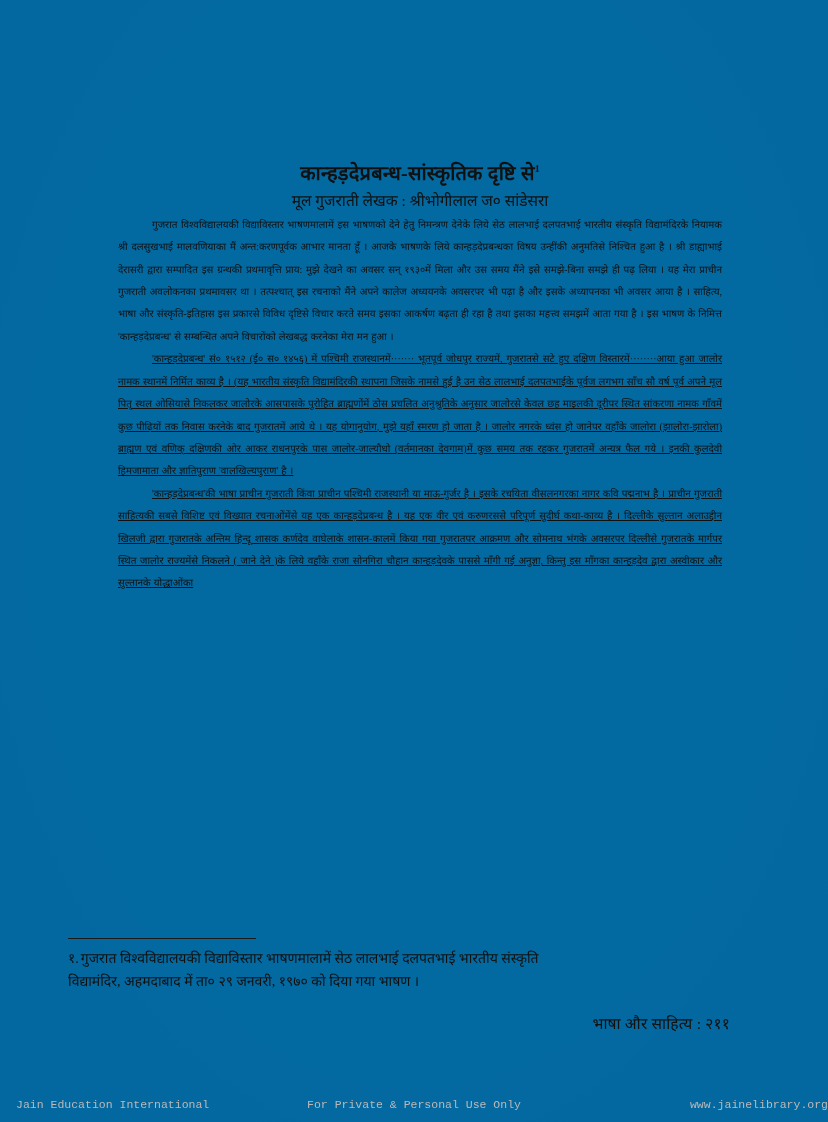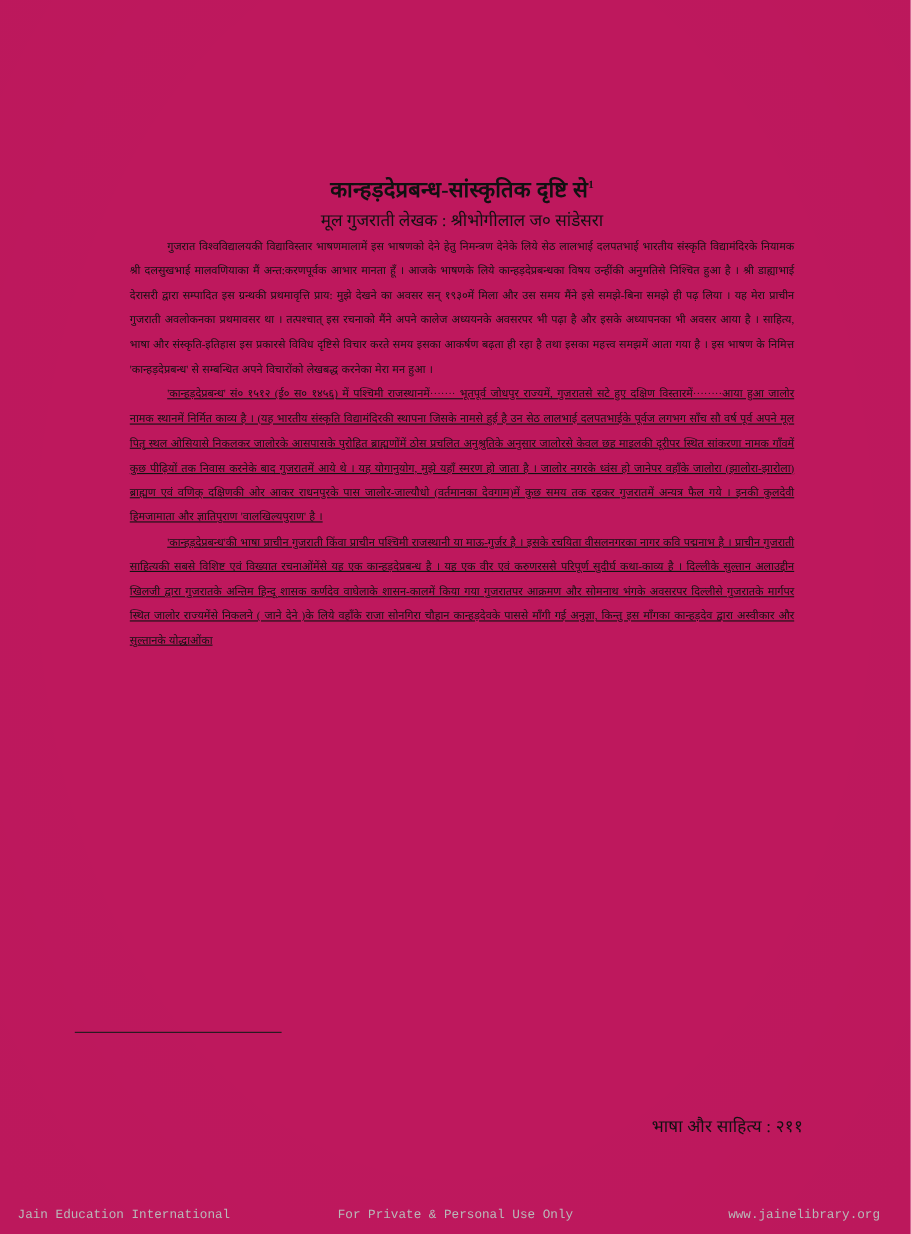--- a/index.html
+++ b/index.html
@@ -4,21 +4,21 @@
 <style>
   html, body {
     margin: 0;
     padding: 0;
     background: #ffffff;
   }
   .page {
     position: relative;
     width: 828px;
     height: 1122px;
-    background: #be185d;
+    background: #0369a1;
     overflow: hidden;
     font-family: "Liberation Serif", "DejaVu Serif", serif;
     color: #111111;
   }
 
   
   .scan-tint {
     position: absolute;
     inset: 0;
     background:
@@ -132,21 +132,21 @@
     position: absolute;
     left: 16px;
   }
   .scan-footer .sf-center {
     position: absolute;
     left: 50%;
     transform: translateX(-50%);
   }
   .scan-footer .sf-right {
     position: absolute;
-    right: 28px;
+    right: 0;
   }
 </style>
 </head>
 <body>
 
 <div class="page">
 
   <div class="scan-tint"></div>
 
   <div class="content">
@@ -157,20 +157,24 @@
 
 
     <p class="body indent">गुजरात विश्वविद्यालयकी विद्याविस्तार भाषणमालामें इस भाषणको देने हेतु निमन्त्रण देनेके लिये सेठ लालभाई दलपतभाई भारतीय संस्कृति विद्यामंदिरके नियामक श्री दलसुखभाई मालवणियाका मैं अन्त:करणपूर्वक आभार मानता हूँ । आजके भाषणके लिये कान्हड़देप्रबन्धका विषय उन्हींकी अनुमतिसे निश्चित हुआ है । श्री डाह्याभाई देरासरी द्वारा सम्पादित इस ग्रन्थकी प्रथमावृत्ति प्राय: मुझे देखने का अवसर सन् १९३०में मिला और उस समय मैंने इसे समझे-बिना समझे ही पढ़ लिया । यह मेरा प्राचीन गुजराती अवलोकनका प्रथमावसर था । तत्पश्चात् इस रचनाको मैंने अपने कालेज अध्ययनके अवसरपर भी पढ़ा है और इसके अध्यापनका भी अवसर आया है । साहित्य, भाषा और संस्कृति-इतिहास इस प्रकारसे विविध दृष्टिसे विचार करते समय इसका आकर्षण बढ़ता ही रहा है तथा इसका महत्त्व समझमें आता गया है । इस भाषण के निमित्त 'कान्हड़देप्रबन्ध' से सम्बन्धित अपने विचारोंको लेखबद्ध करनेका मेरा मन हुआ ।</p>
     <p class="body indent">'कान्हड़देप्रबन्ध' सं० १५१२ (ई० स० १४५६) में पश्चिमी राजस्थानमें······· भूतपूर्व जोधपुर राज्यमें, गुजरातसे सटे हुए दक्षिण विस्तारमें········आया हुआ जालोर नामक स्थानमें निर्मित काव्य है । (यह भारतीय संस्कृति विद्यामंदिरकी स्थापना जिसके नामसे हुई है उन सेठ लालभाई दलपतभाईके पूर्वज लगभग साँच सौ वर्ष पूर्व अपने मूल पितृ स्थल ओसियासे निकलकर जालोरके आसपासके पुरोहित ब्राह्मणोंमें ठोस प्रचलित अनुश्रुतिके अनुसार जालोरसे केवल छह माइलकी दूरीपर स्थित सांकरणा नामक गाँवमें कुछ पीढ़ियों तक निवास करनेके बाद गुजरातमें आये थे । यह योगानुयोग, मुझे यहाँ स्मरण हो जाता है । जालोर नगरके ध्वंस हो जानेपर वहाँके जालोरा (झालोरा-झारोला) ब्राह्मण एवं वणिक् दक्षिणकी ओर आकर राधनपुरके पास जालोर-जाल्यौधो (वर्तमानका देवगाम)में कुछ समय तक रहकर गुजरातमें अन्यत्र फैल गये । इनकी कुलदेवी हिमजामाता और ज्ञातिपुराण 'वालखिल्यपुराण' है ।</p>
     <p class="body indent">'कान्हड़देप्रबन्ध'की भाषा प्राचीन गुजराती किंवा प्राचीन पश्चिमी राजस्थानी या माऊ-गुर्जर है । इसके रचयिता वीसलनगरका नागर कवि पद्मनाभ है । प्राचीन गुजराती साहित्यकी सबसे विशिष्ट एवं विख्यात रचनाओंमेंसे यह एक कान्हड़देप्रबन्ध है । यह एक वीर एवं करुणरससे परिपूर्ण सुदीर्घ कथा-काव्य है । दिल्लीके सुल्तान अलाउद्दीन खिलजी द्वारा गुजरातके अन्तिम हिन्दू शासक कर्णदेव वाघेलाके शासन-कालमें किया गया गुजरातपर आक्रमण और सोमनाथ भंगके अवसरपर दिल्लीसे गुजरातके मार्गपर स्थित जालोर राज्यमेंसे निकलने ( जाने देने )के लिये वहाँके राजा सोनगिरा चौहान कान्हड़देवके पाससे माँगी गई अनुज्ञा, किन्तु इस माँगका कान्हड़देव द्वारा अस्वीकार और सुल्तानके योद्धाओंका</p>
 
   </div>
 
   <div class="footnote-rule"></div>
 
+  <div class="footnote">
+    <span class="fn-num">१.</span><span>गुजरात विश्वविद्यालयकी विद्याविस्तार भाषणमालामें सेठ लालभाई दलपतभाई भारतीय संस्कृति</span>
+    <span class="fn-l2">विद्यामंदिर, अहमदाबाद में ता० २९ जनवरी, १९७० को दिया गया भाषण ।</span>
+  </div>
 
   <div class="page-label">भाषा और साहित्य : २११</div>
 
   <div class="scan-footer">
     <span class="sf-left">Jain Education International</span>
     <span class="sf-center">For Private &amp; Personal Use Only</span>
     <span class="sf-right">www.jainelibrary.org</span>
   </div>
 
 </div>

